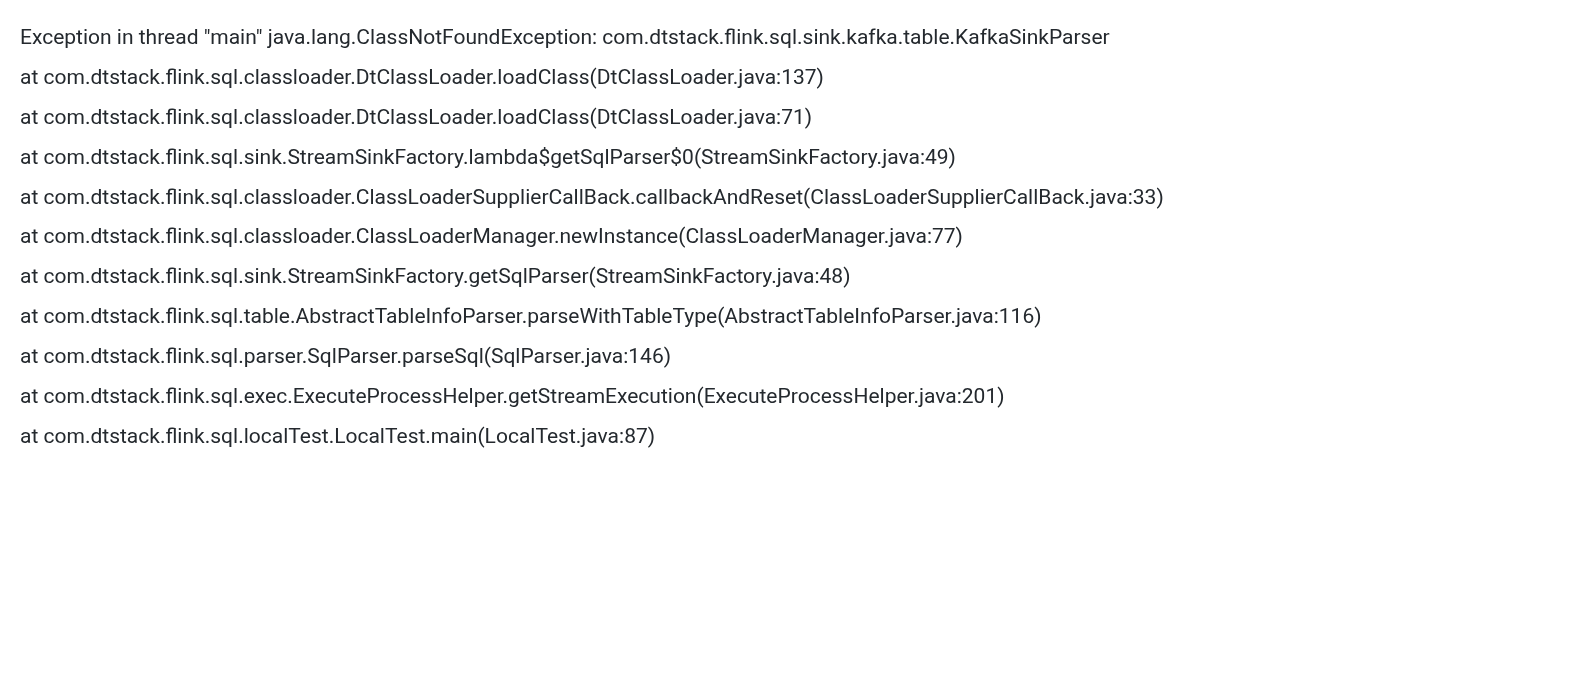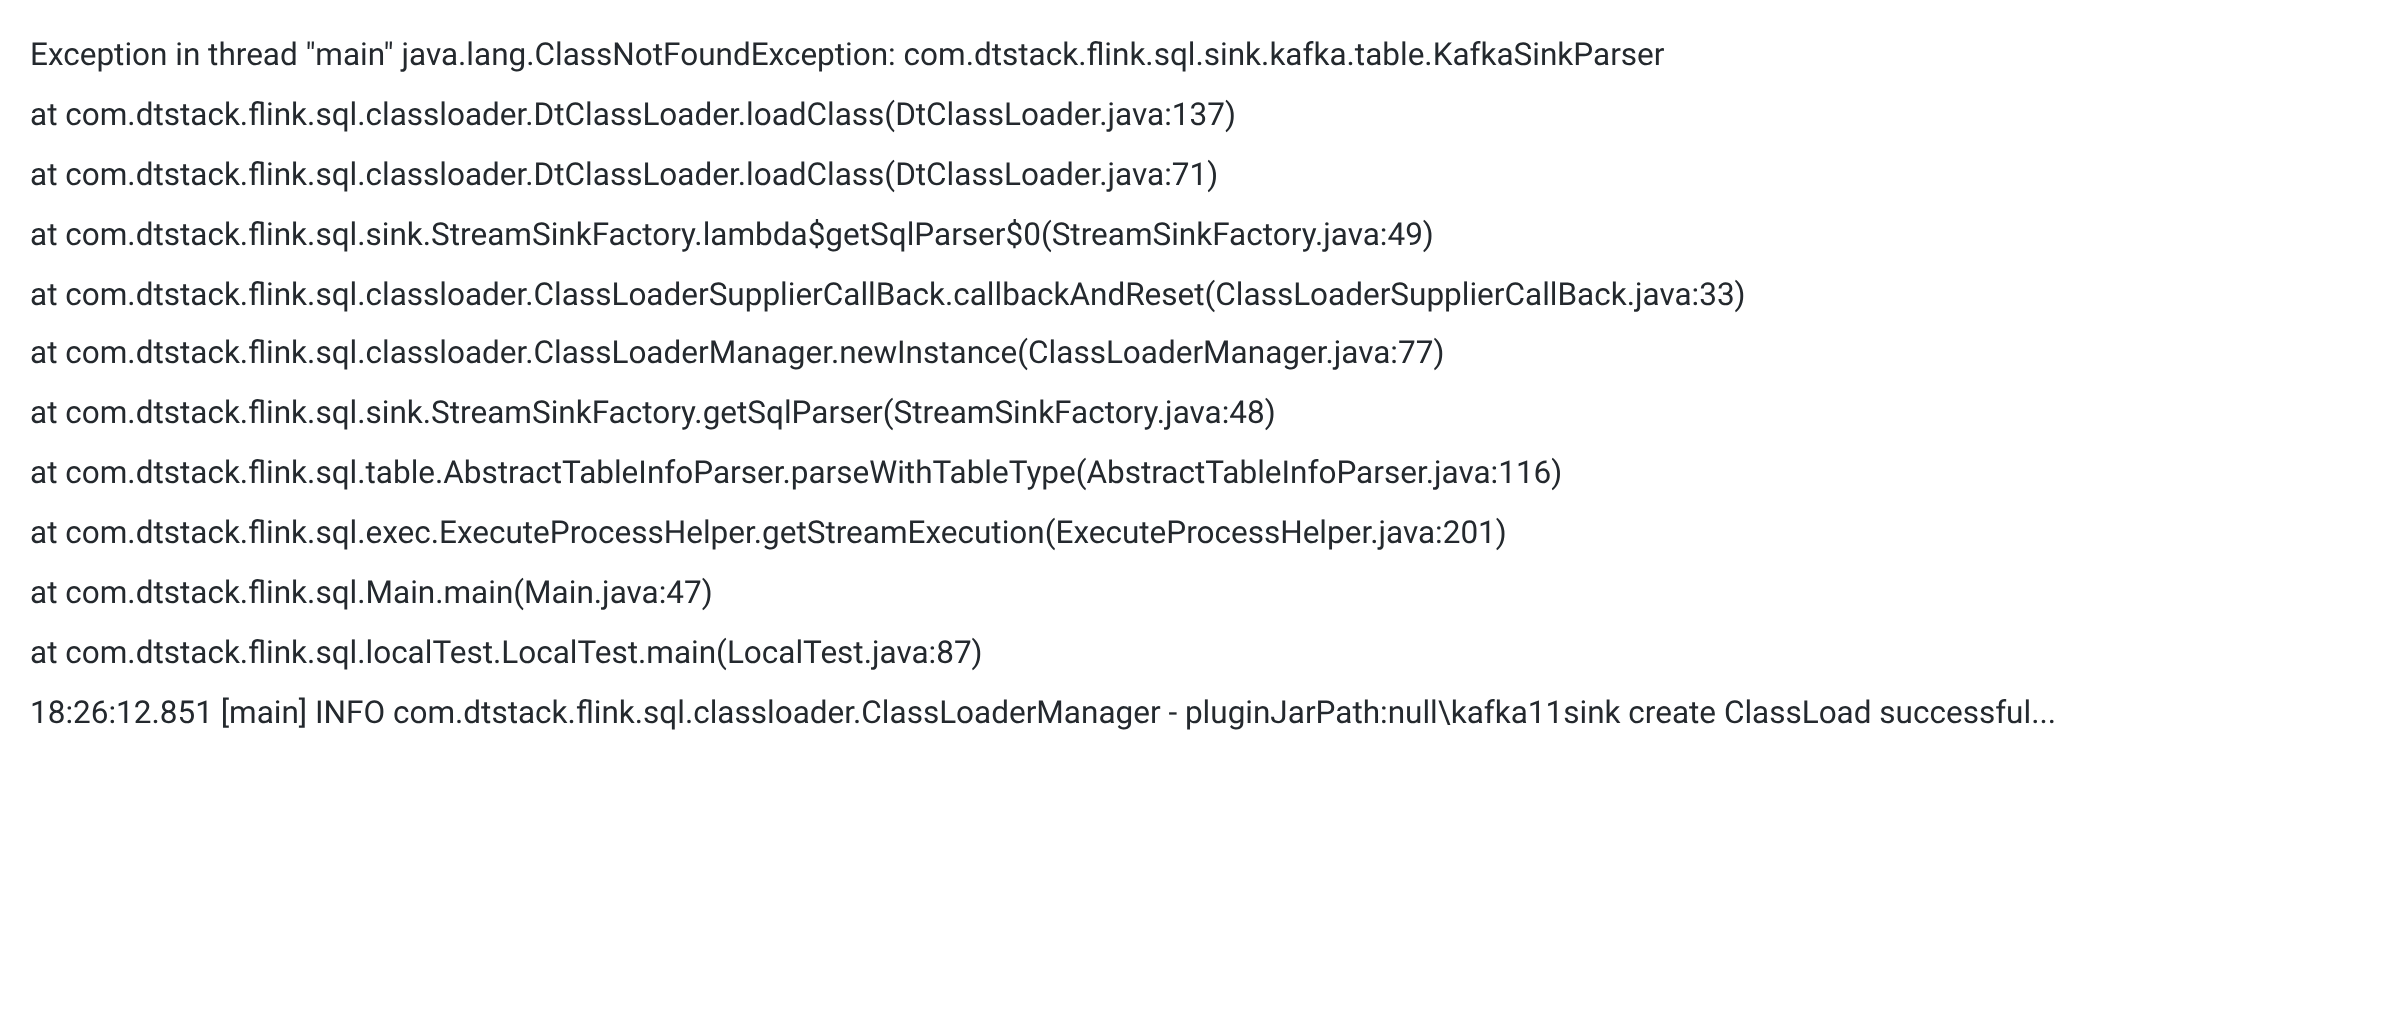--- a/index.html
+++ b/index.html
@@ -26,17 +26,16 @@
 
 <div>
   <div class="log-line">Exception in thread "main" java.lang.ClassNotFoundException: com.dtstack.flink.sql.sink.kafka.table.KafkaSinkParser</div>
   <div class="log-line">at com.dtstack.flink.sql.classloader.DtClassLoader.loadClass(DtClassLoader.java:137)</div>
   <div class="log-line">at com.dtstack.flink.sql.classloader.DtClassLoader.loadClass(DtClassLoader.java:71)</div>
   <div class="log-line">at com.dtstack.flink.sql.sink.StreamSinkFactory.lambda$getSqlParser$0(StreamSinkFactory.java:49)</div>
   <div class="log-line">at com.dtstack.flink.sql.classloader.ClassLoaderSupplierCallBack.callbackAndReset(ClassLoaderSupplierCallBack.java:33)</div>
   <div class="log-line">at com.dtstack.flink.sql.classloader.ClassLoaderManager.newInstance(ClassLoaderManager.java:77)</div>
   <div class="log-line">at com.dtstack.flink.sql.sink.StreamSinkFactory.getSqlParser(StreamSinkFactory.java:48)</div>
   <div class="log-line">at com.dtstack.flink.sql.table.AbstractTableInfoParser.parseWithTableType(AbstractTableInfoParser.java:116)</div>
+  <div class="log-line">at com.dtstack.flink.sql.parser.SqlParser.parseSql(SqlParser.java:146)</div>
   <div class="log-line">at com.dtstack.flink.sql.exec.ExecuteProcessHelper.getStreamExecution(ExecuteProcessHelper.java:201)</div>
-  <div class="log-line">at com.dtstack.flink.sql.Main.main(Main.java:47)</div>
   <div class="log-line">at com.dtstack.flink.sql.localTest.LocalTest.main(LocalTest.java:87)</div>
-  <div class="log-line">18:26:12.851 [main] INFO com.dtstack.flink.sql.classloader.ClassLoaderManager - pluginJarPath:null\kafka11sink create ClassLoad successful...</div>
 </div>
 
 </body></html>

